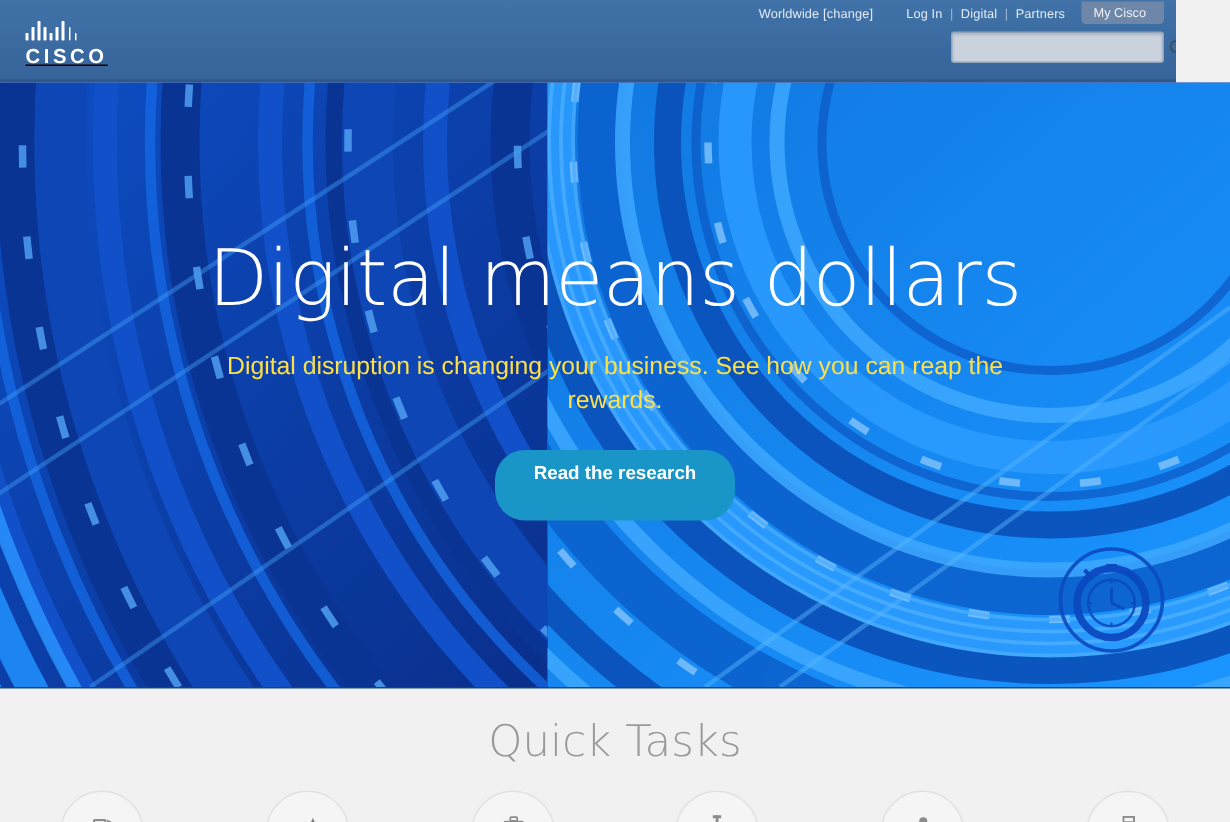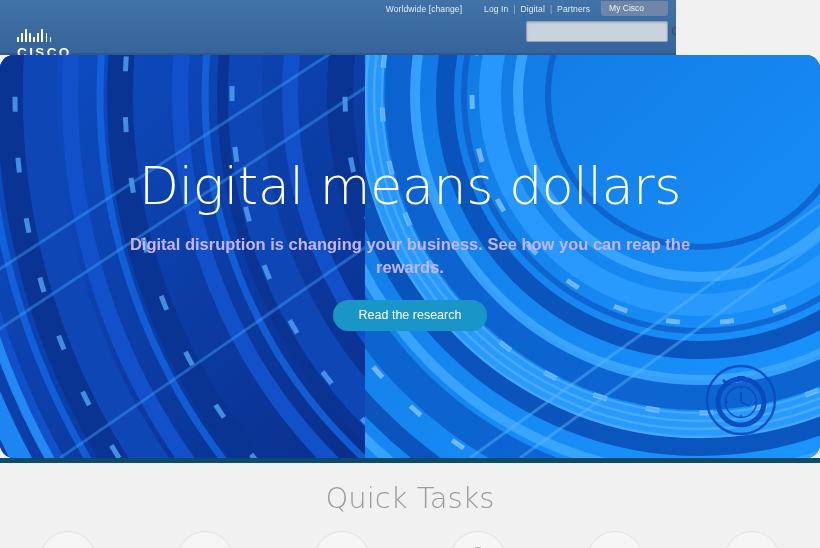--- a/index.html
+++ b/index.html
@@ -5,45 +5,45 @@
   * { margin:0; padding:0; box-sizing:border-box; }
   html,body {
     width:820px; height:548px; overflow:hidden;
     font-family:"Liberation Sans", sans-serif;
     background:#f1f1f1;
   }
   #page { position:relative; width:820px; height:548px; overflow:hidden; }
 
   
   #navbar {
-    position:absolute; left:0; top:0; width:676px; height:55px;
+    position:absolute; left:0; top:0; width:784px; height:55px;
     background:linear-gradient(to bottom,#4173a8 0%,#3c6ca1 45%,#36639a 100%);
     overflow:hidden;
   }
   #navbar::after{
     content:""; position:absolute; left:0; bottom:0; width:100%; height:2px;
     background:rgba(0,0,0,.12);
   }
 
   
   #utility {
     position:absolute; right:8px; top:0; height:17px;
     display:flex; align-items:center; gap:0px;
     font-size:8.5px; color:#dbe5f1; white-space:nowrap;
   }
   #utility .ulink { color:#e3ebf5; text-decoration:none; padding:0 4px; letter-spacing:.1px;}
   #utility .usep { color:#9fb6d3; padding:0 1px; font-size:8.5px;}
   #mycisco {
     margin-left:7px; background:#6e86a8;
-    color:#eef2f8; font-size:8.5px; padding:3px 24px 4px 8px;
+    color:#eef2f8; font-size:8.5px; padding:3px 12px 4px 8px;
     border-radius:0 0 3px 3px; line-height:1;
   }
 
   
-  #logo { position:absolute; left:17px; top:29px; width:62px; }
+  #logo { position:absolute; left:17px; top:14px; width:62px;text-decoration:underline; }
   #logo .bars { display:flex; align-items:flex-end; gap:2.4px; height:13px; }
   #logo .bars i { display:block; width:1.7px; background:#fff; border-radius:.5px; }
   #logo .wordmark {
     margin-top:4px; color:#fff; font-size:13.5px; font-weight:bold;
     letter-spacing:2.4px; line-height:1;
   }
 
   
   #mainnav {
     position:absolute; left:96px; top:25px; width:560px; height:20px;
@@ -67,50 +67,51 @@
     padding:0 6px;
   }
   #searchbtn {
     width:20px; height:100%; display:flex; align-items:center; justify-content:center;
     background:transparent; border:0; cursor:pointer;
   }
 
   
   #hero {
     position:absolute; left:0; top:55px; width:820px; height:403px;
-    overflow:hidden; background:#0b41a8;border-radius:14px;
+    overflow:hidden; background:#0b41a8;
   }
   #heroSvg { position:absolute; left:0; top:0; width:820px; height:403px; display:block; }
 
   #heroContent {
     position:absolute; left:0; top:0; width:820px; height:403px;
     display:flex; flex-direction:column; align-items:center;
     text-align:center;
   }
   #heroTitle {
     margin-top:105px; color:#ffffff; font-size:52px; font-weight:300;
     letter-spacing:-0.3px; line-height:1; white-space:nowrap;
     font-family:"DejaVu Sans","Liberation Sans",sans-serif;
   }
   #heroSub {
-    margin-top:21px; width:580px; color:#c4b5fd; font-size:16.5px;
-    font-weight:700; line-height:1.42;
+    margin-top:21px; width:580px; color:#fde047; font-size:16.5px;
+    font-weight:400; line-height:1.42;
   }
   #heroCta {
     margin-top:20px; display:inline-block;
     background:#1995c8; color:#ffffff;
-    font-size:12.5px; padding:9px 26px 10px 26px;
+    font-size:12.5px; padding:9px 26px 26px 26px;
     border:0; border-radius:20px; cursor:pointer; line-height:1;
     font-family:"Liberation Sans",sans-serif;
+    font-weight:bold;
   }
 
   
   #quick {
     position:absolute; left:0; top:458px; width:820px; height:90px;
-    background:#f1f1f1; border-top:5px solid #0c4a6e;
+    background:#f1f1f1; border-top:1px solid #0c4a6e;
   }
   #quickTitle {
     position:absolute; left:0; top:21px; width:100%;
     text-align:center; color:#9a9a9a; font-size:29px; font-weight:300;
     font-family:"DejaVu Sans","Liberation Sans",sans-serif; line-height:1;
   }
   #quickRow {
     position:absolute; left:0; top:68px; width:820px; height:22px;
   }
   .qtask {

